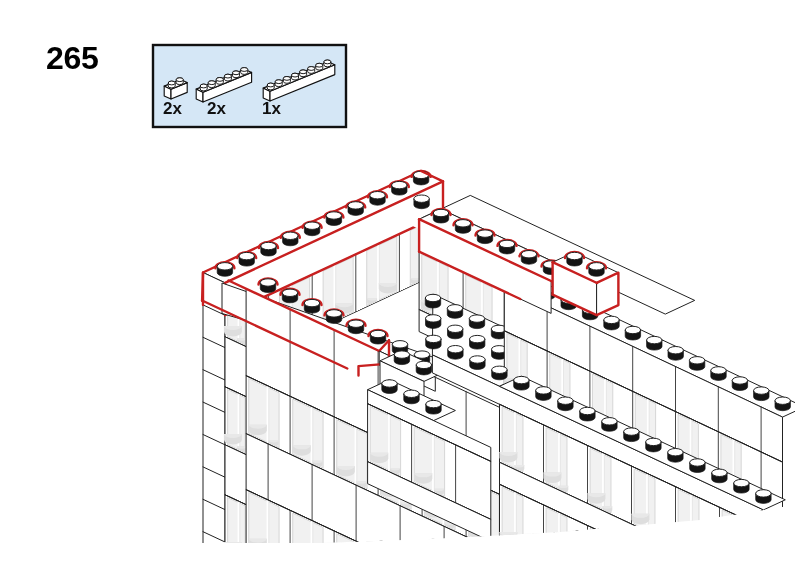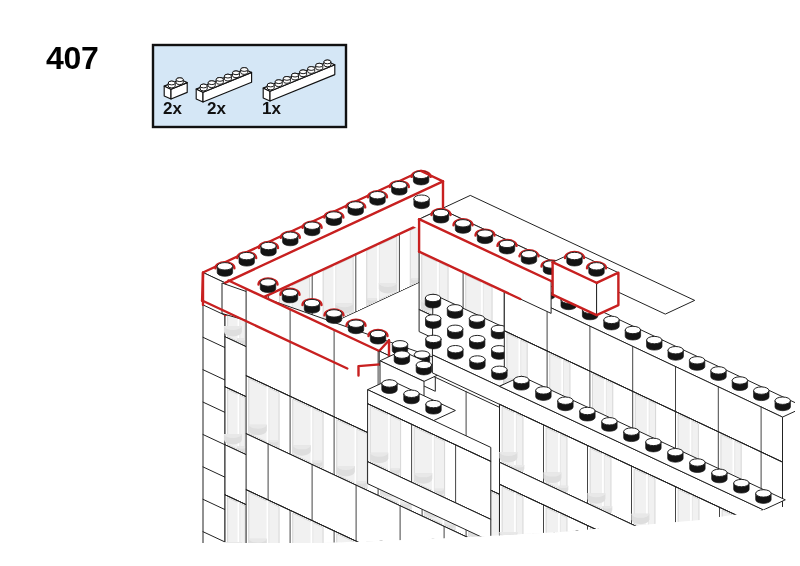--- a/index.html
+++ b/index.html
@@ -1,17 +1,17 @@
 <!DOCTYPE html>
 <html><head><meta charset="utf-8"><style>
 html,body{margin:0;padding:0;background:#fff;width:800px;height:566px;overflow:hidden}
 .num{position:absolute;left:46px;top:40px;font-family:"Liberation Sans",sans-serif;font-weight:bold;font-size:32px;color:#000;letter-spacing:-0.3px}
 svg{position:absolute;left:0;top:0}
 </style></head><body>
-<div class="num">407</div>
+<div class="num">265</div>
 <svg width="800" height="566" viewBox="0 0 800 566">
 <rect x="153" y="45" width="193" height="82" fill="#d5e7f6" stroke="#111" stroke-width="2.4"></rect>
 <path d="M171.0,99.0 L164.2,95.9 L164.2,86.1 L171.0,89.2 Z" fill="#fff" stroke="#111" stroke-width="1.15" stroke-linejoin="round"></path>
 <path d="M171.0,99.0 L187.2,92.4 L187.2,82.6 L171.0,89.2 Z" fill="#fff" stroke="#111" stroke-width="1.15" stroke-linejoin="round"></path>
 <path d="M171.0,89.2 L187.2,82.6 L180.4,79.5 L164.2,86.1 Z" fill="#fff" stroke="#111" stroke-width="1.15" stroke-linejoin="round"></path>
 <path d="M168.2,86.0 a3.5,1.9 0 0 0 7,0 l0,-3.0 a3.5,1.9 0 0 0 -7,0 Z" fill="#fff" stroke="#111" stroke-width="0.95"></path>
 <ellipse cx="171.7" cy="83.0" rx="3.5" ry="1.9" fill="#fff" stroke="#111" stroke-width="0.95"></ellipse>
 <path d="M176.2,82.7 a3.5,1.9 0 0 0 7,0 l0,-3.0 a3.5,1.9 0 0 0 -7,0 Z" fill="#fff" stroke="#111" stroke-width="0.95"></path>
 <ellipse cx="179.8" cy="79.7" rx="3.5" ry="1.9" fill="#fff" stroke="#111" stroke-width="0.95"></ellipse>
 <path d="M203.0,102.0 L196.2,98.9 L196.2,89.1 L203.0,92.2 Z" fill="#fff" stroke="#111" stroke-width="1.15" stroke-linejoin="round"></path>

